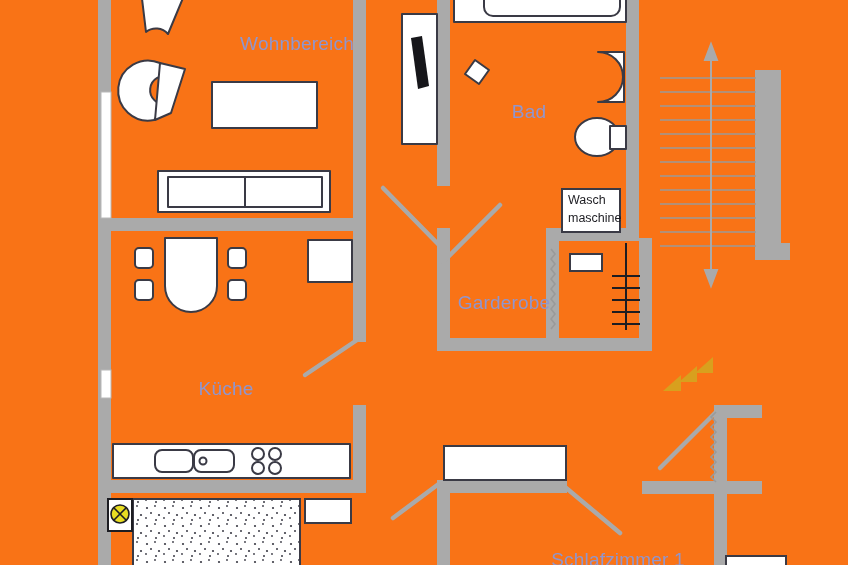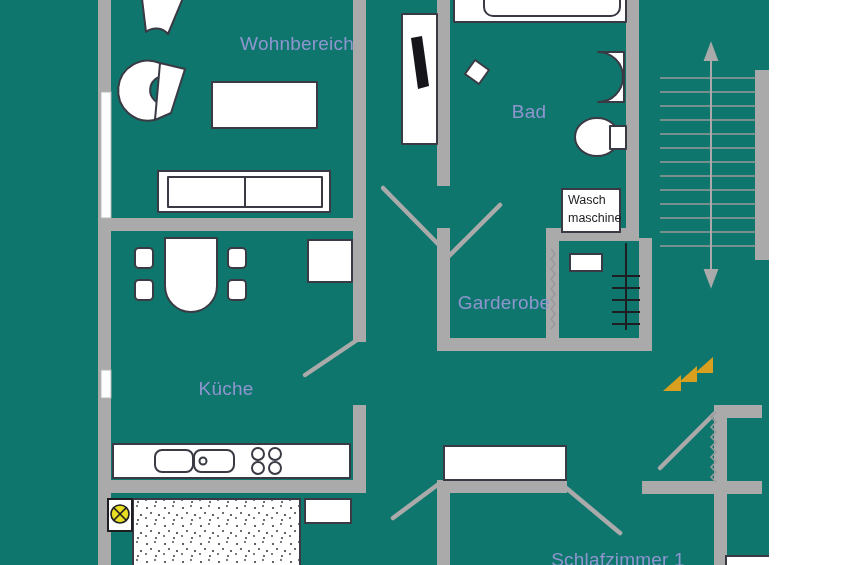--- a/index.html
+++ b/index.html
@@ -5,23 +5,23 @@
   html, body {
     margin: 0;
     padding: 0;
     background: #ffffff;
   }
   body {
     font-family: "Liberation Sans", sans-serif;
   }
   #floorplan-root {
     position: relative;
-    width: 769px;
+    width: 848px;
     height: 565px;
-    background: #0f766e;
+    background: #f97316;
     overflow: hidden;
   }
   #floorplan-svg {
     display: block;
     width: 848px;
     height: 565px;
   }
   .room-label {
     font-family: "Liberation Sans", sans-serif;
     font-size: 19px;

